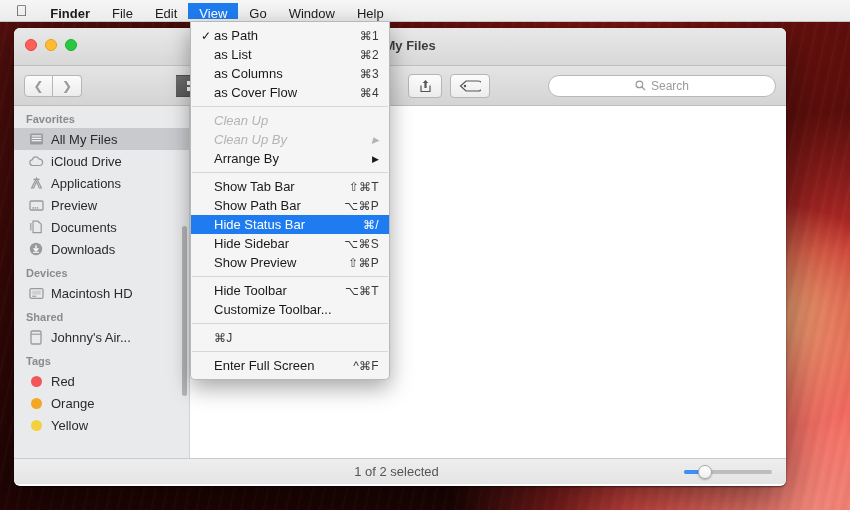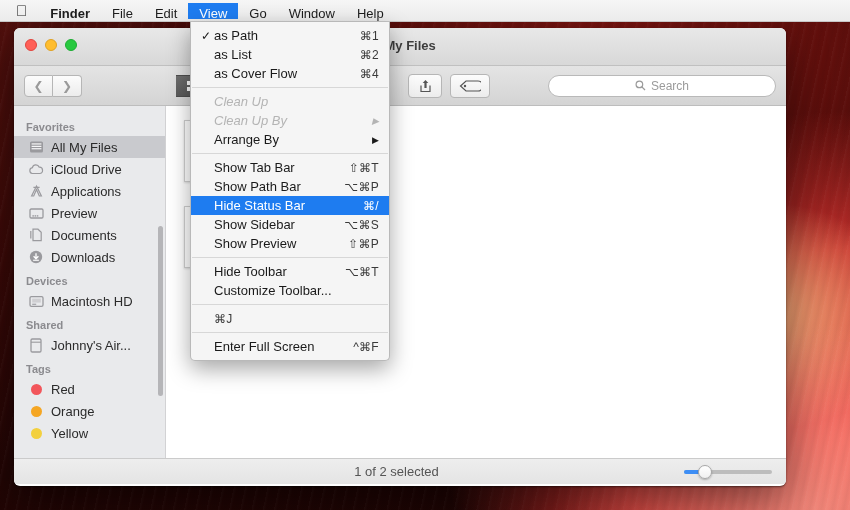--- a/index.html
+++ b/index.html
@@ -97,22 +97,22 @@
     color:#555;
   }
   #searchbox{
     margin-left:auto; width:228px; height:22px; border-radius:11px;
     background:#fff; border:1px solid #b9b9b9;
     display:flex; align-items:center; justify-content:center; gap:5px;
     color:#9b9b9b; font-size:12px;
   }
   #body{ display:flex; height:352px; }
   #sidebar{
-    width:152px; background:#e9eaec;
-    border-right:1px solid #d2d2d4; padding-top:8px;
+    width:176px; background:#e9eaec;
+    border-right:1px solid #d2d2d4; 
     position:relative; overflow:hidden;
   }
   .sb-head{ font-size:11px; color:#8b8b8f; padding:7px 0 3px 12px; font-weight:bold; }
   .sb-item{
     height:22px; display:flex; align-items:center; gap:7px;
     padding-left:14px; font-size:13px; color:#2b2b2b;
   }
   .sb-item.sel{ background:#c9cace; }
   .sb-ic{ width:16px; height:16px; flex:0 0 16px; display:flex; align-items:center; justify-content:center; }
   .tagdot{ width:11px; height:11px; border-radius:50%; display:block; }
@@ -358,20 +358,25 @@
       <span class="lbl">as Path</span>
       <span class="key">⌘1</span>
     </div>
     <div class="mi">
       <span class="chk"></span>
       <span class="lbl">as List</span>
       <span class="key">⌘2</span>
     </div>
     <div class="mi">
       <span class="chk"></span>
+      <span class="lbl">as Columns</span>
+      <span class="key">⌘3</span>
+    </div>
+    <div class="mi">
+      <span class="chk"></span>
       <span class="lbl">as Cover Flow</span>
       <span class="key">⌘4</span>
     </div>
     <div class="msep"></div>
     <div class="mi dis">
       <span class="chk"></span>
       <span class="lbl">Clean Up</span>
     </div>
     <div class="mi dis">
       <span class="chk"></span>
@@ -394,21 +399,21 @@
       <span class="lbl">Show Path Bar</span>
       <span class="key">⌥⌘P</span>
     </div>
     <div class="mi hi">
       <span class="chk"></span>
       <span class="lbl">Hide Status Bar</span>
       <span class="key">⌘/</span>
     </div>
     <div class="mi">
       <span class="chk"></span>
-      <span class="lbl">Show Sidebar</span>
+      <span class="lbl">Hide Sidebar</span>
       <span class="key">⌥⌘S</span>
     </div>
     <div class="mi">
       <span class="chk"></span>
       <span class="lbl">Show Preview</span>
       <span class="key">⇧⌘P</span>
     </div>
     <div class="msep"></div>
     <div class="mi">
       <span class="chk"></span>

